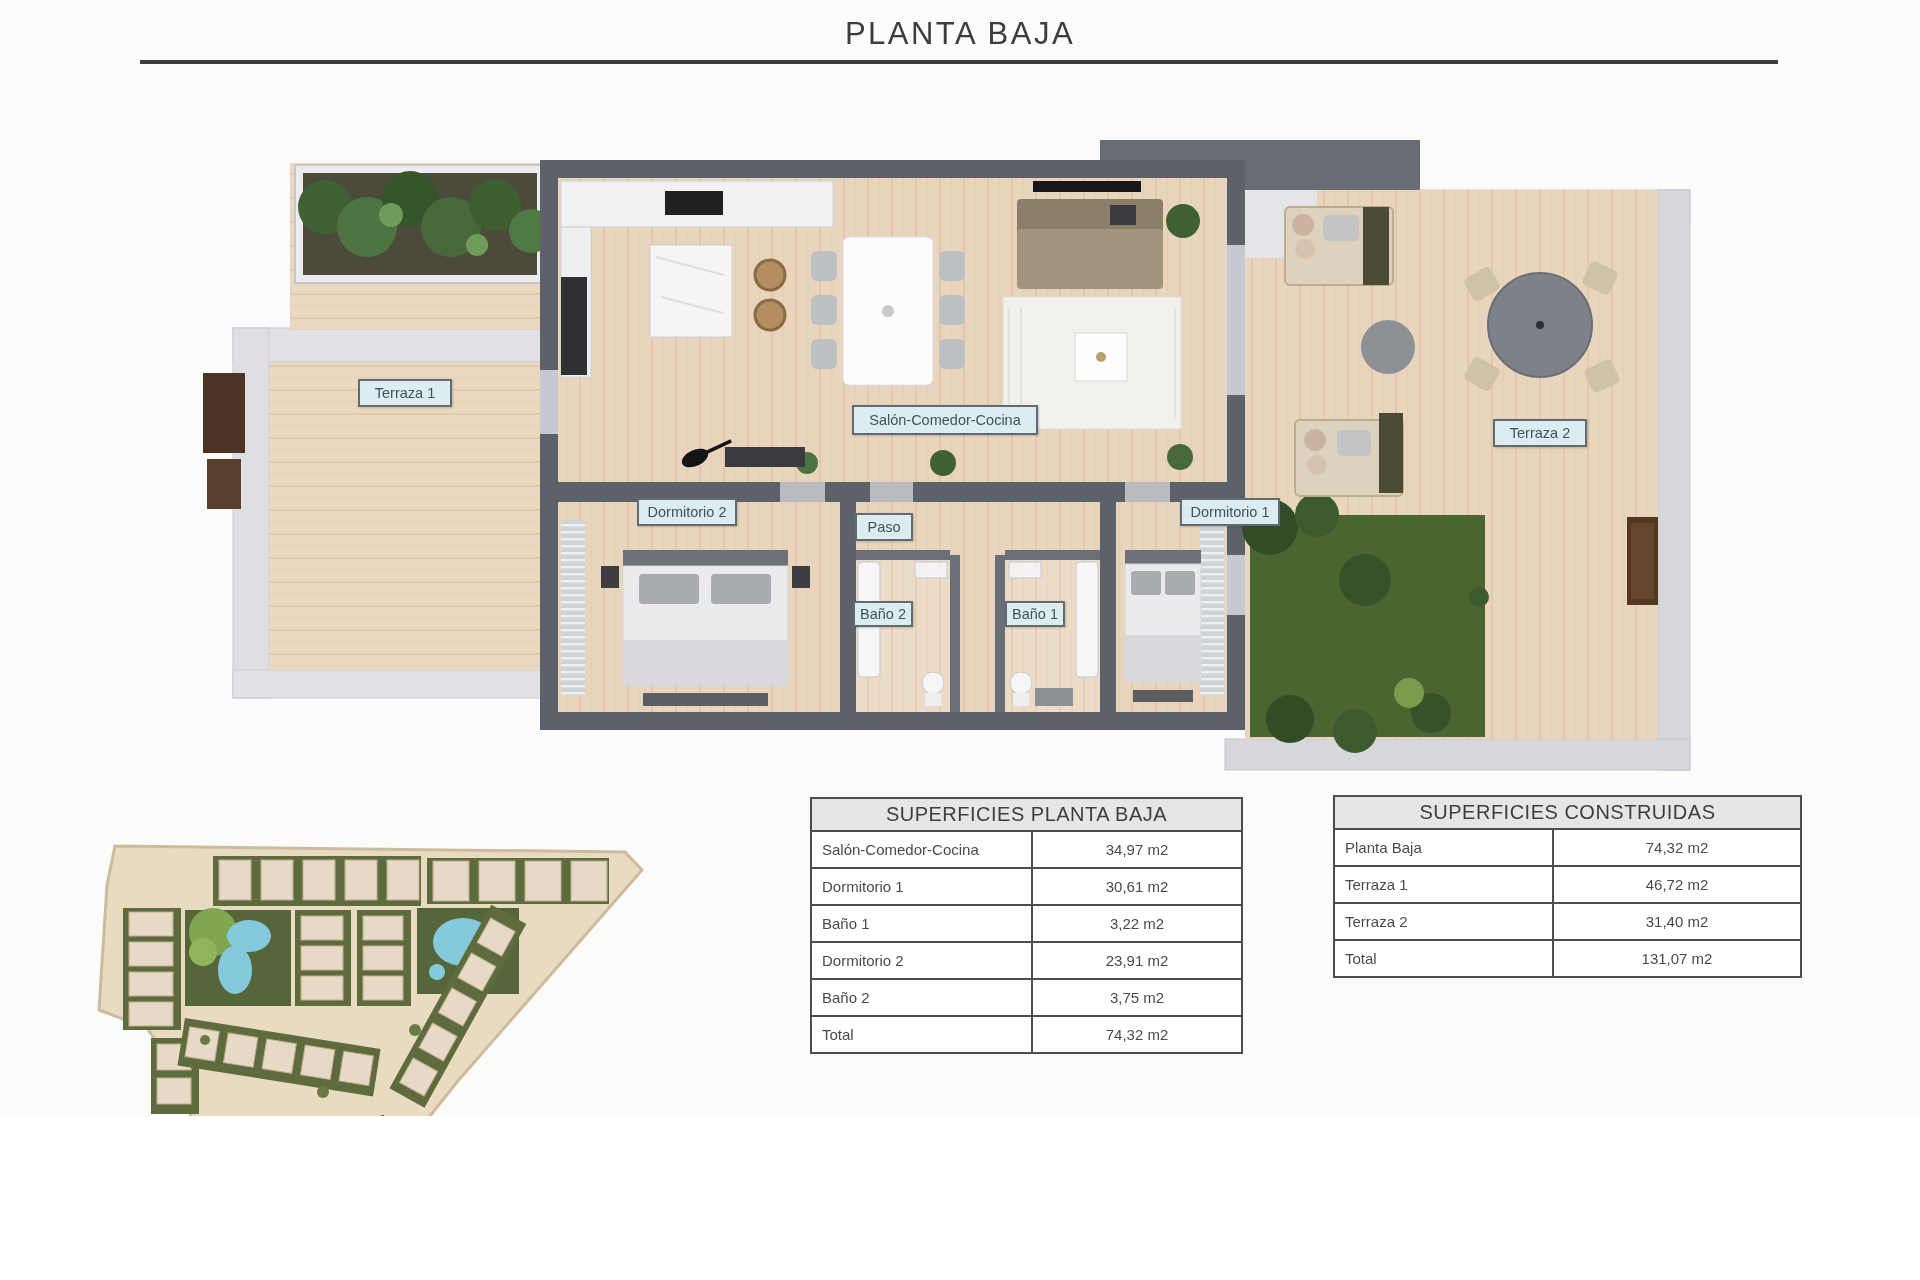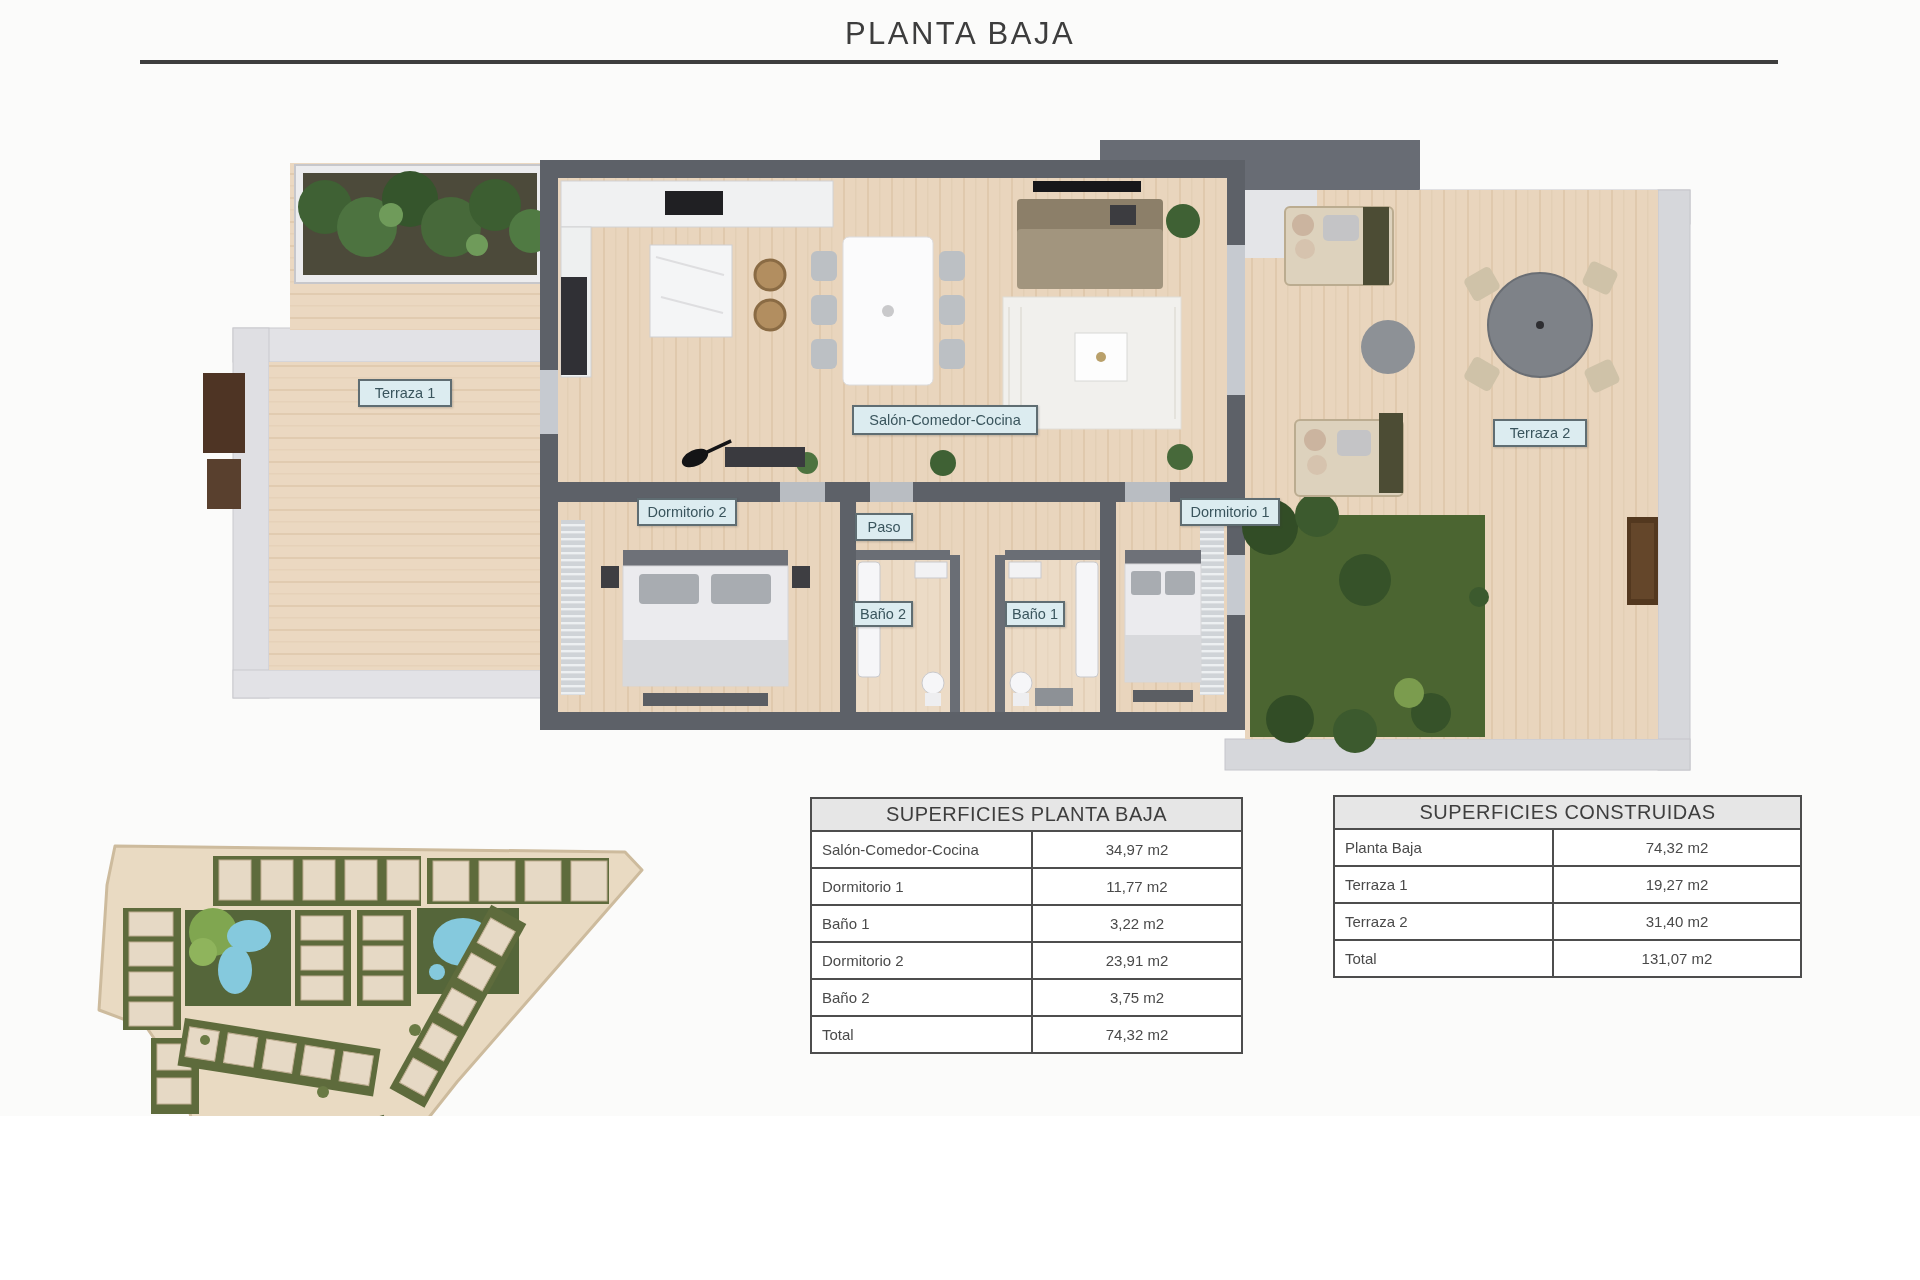--- a/index.html
+++ b/index.html
@@ -328,21 +328,21 @@
         <th colspan="2">SUPERFICIES PLANTA BAJA</th>
       </tr>
     </thead>
     <tbody>
       <tr>
           <td class="lbl">Salón-Comedor-Cocina</td>
           <td class="val">34,97 m2</td>
         </tr>
       <tr>
           <td class="lbl">Dormitorio 1</td>
-          <td class="val">11,77 m2</td>
+          <td class="val">30,61 m2</td>
         </tr>
       <tr>
           <td class="lbl">Baño 1</td>
           <td class="val">3,22 m2</td>
         </tr>
       <tr>
           <td class="lbl">Dormitorio 2</td>
           <td class="val">23,91 m2</td>
         </tr>
       <tr>
@@ -362,21 +362,21 @@
         <th colspan="2">SUPERFICIES CONSTRUIDAS</th>
       </tr>
     </thead>
     <tbody>
       <tr>
           <td class="lbl">Planta Baja</td>
           <td class="val">74,32 m2</td>
         </tr>
       <tr>
           <td class="lbl">Terraza 1</td>
-          <td class="val">19,27 m2</td>
+          <td class="val">46,72 m2</td>
         </tr>
       <tr>
           <td class="lbl">Terraza 2</td>
           <td class="val">31,40 m2</td>
         </tr>
       <tr>
           <td class="lbl">Total</td>
           <td class="val">131,07 m2</td>
         </tr>
     </tbody>

